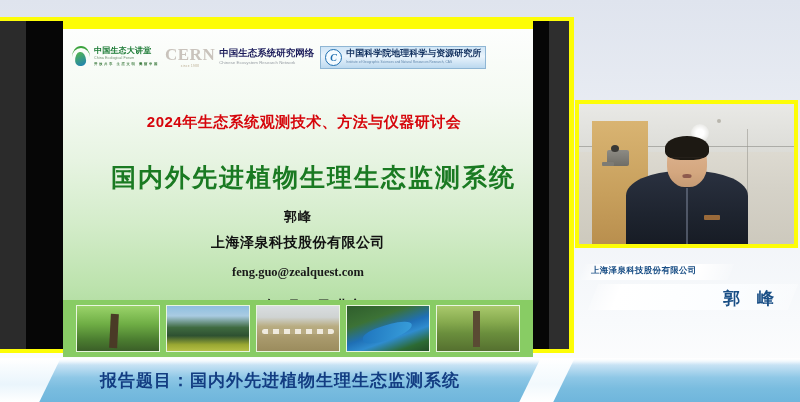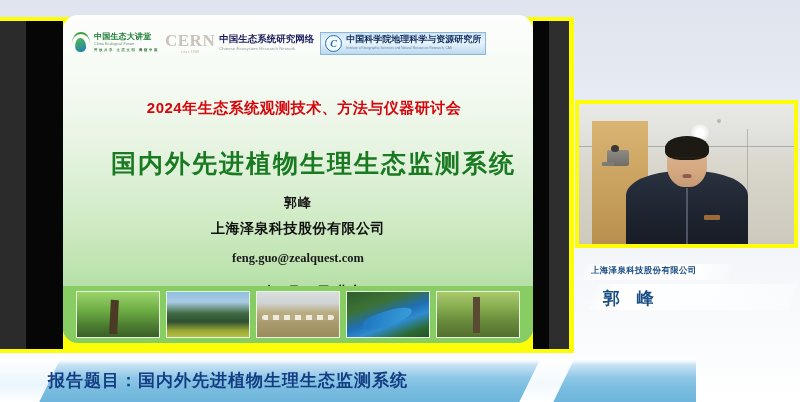--- a/index.html
+++ b/index.html
@@ -56,27 +56,26 @@
   }
   #slide-dark-right .bar-b {
     position: absolute;
     right: 0; top: 0; width: 20px; height: 100%;
     background: #2e2e2e;
   }
 
   #slide {
     position: absolute;
     left: 63px;
-    top: 15px;
+    top: 29px;
     width: 470px;
     height: 328px;
     background: linear-gradient(180deg, #fdfefd 0%, #f4faf2 22%, #e7f4e2 40%,
                                  #d3ecc9 60%, #bde3ae 78%, #a9d897 92%, #8ecb76 100%);
     overflow: hidden;
-    border-radius: 15px;
   }
 
   
   .logo-band {
     position: absolute;
     left: 0; top: 0;
     width: 100%;
     height: 56px;
     display: flex;
     align-items: center;
@@ -429,34 +428,34 @@
   #np-name-bar {
     position: absolute;
     left: 18px; top: 26px;
     width: 200px; height: 26px;
     background: linear-gradient(90deg, rgba(255,255,255,0.25) 0%, #ffffff 12%, #fbfdff 70%, rgba(255,255,255,0.35) 100%);
     transform: skewX(-22deg);
   }
   #np-name-txt {
     position: absolute;
     left: 0; right: 18px; top: 29px;
-    text-align: left;
+    text-align: right;
     font-size: 17px;
     font-weight: bold;
     color: #1a4f86;
     letter-spacing: 6px;
     white-space: nowrap;
     padding-left: 28px;
   }
 
   
   #bottom-bar {
     position: absolute;
     left: 0; top: 358px;
-    width: 696px; height: 44px;
+    width: 800px; height: 44px;
     background: linear-gradient(180deg,#ffffff 0%,#cfe6f6 12%,#8ec7e6 45%,#79bcdf 70%,#6fb6dc 100%);
     overflow: hidden;
   }
   #bb-left-wedge {
     position: absolute; left: -20px; top: 0;
     width: 70px; height: 100%;
     background: linear-gradient(180deg,#ffffff 0%,#eaf5fc 60%,#ffffff 100%);
     transform: skewX(-26deg);
   }
   #bb-right-wedge {

